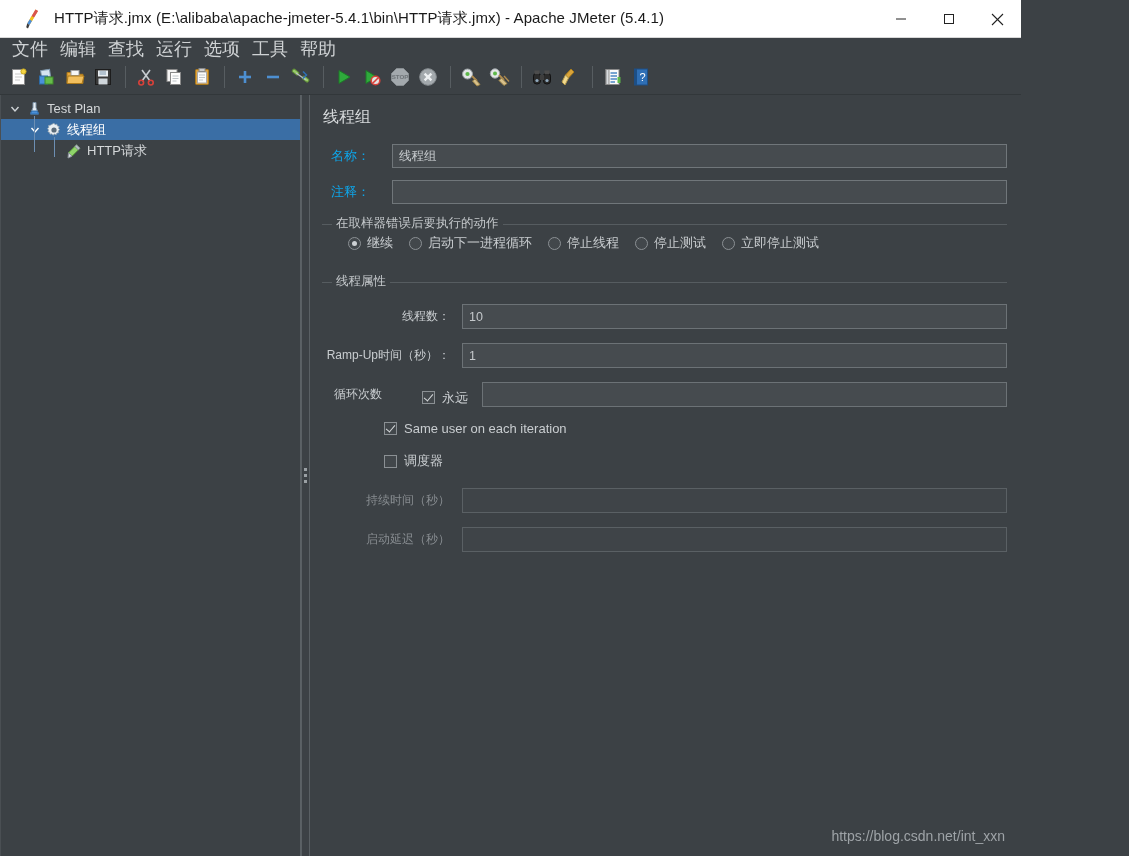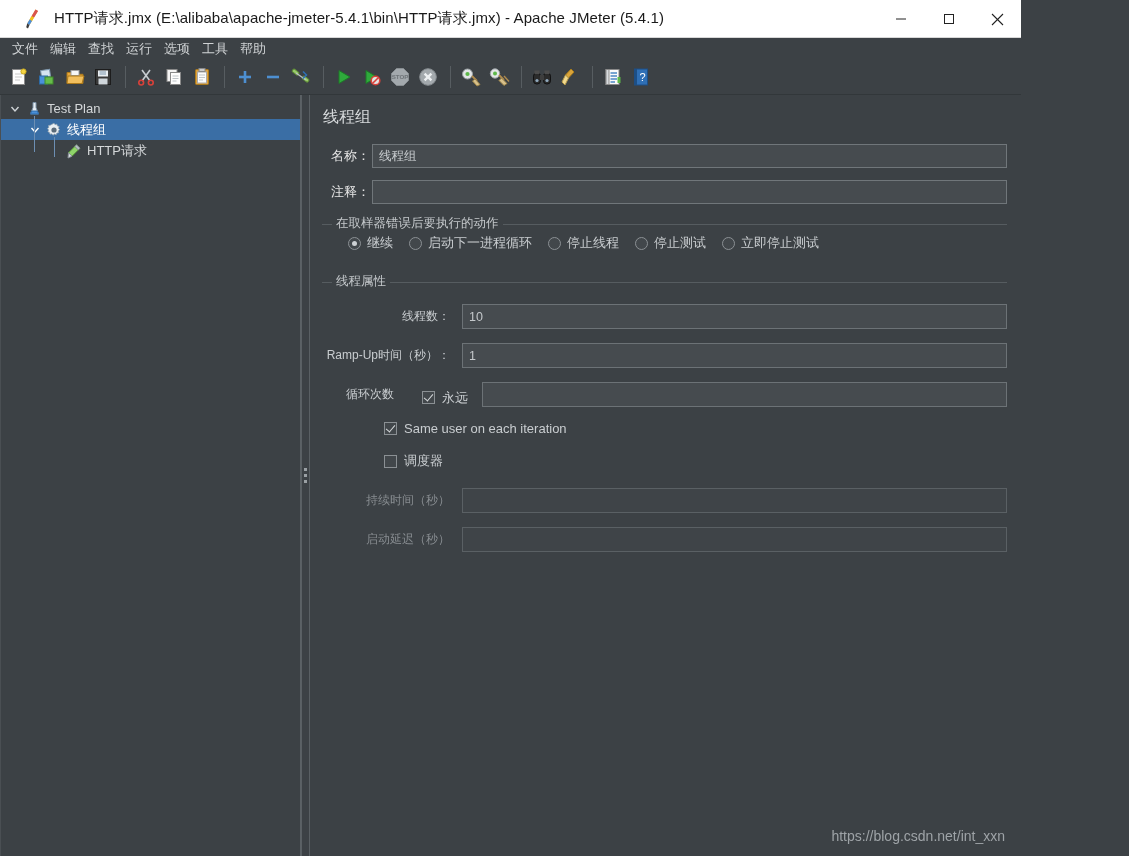--- a/index.html
+++ b/index.html
@@ -50,21 +50,21 @@
 
   
   .menubar {
     height: 22px;
     background: #3c4145;
     display: flex; align-items: center;
     padding-left: 6px;
     flex: none;
   }
   .menu-item {
-    font-size: 13px;
+    font-size: 18px;
     color: #cfd2d4;
     padding: 1px 6px;
     cursor: default;
     white-space: nowrap;
     font-family: Liberation Serif, serif;
   }
 
   
   .toolbar {
     height: 35px;
@@ -158,25 +158,25 @@
     margin-bottom: 16px;
     padding-left: 1px;
   }
 
   .form-row {
     display: flex; align-items: center;
     margin-bottom: 12px;
   }
   .form-label {
     font-size: 13px;
-    color: #e5e5e5;
+    color: #0ea5e9;
     width: 48px;
     flex: none;
     text-align: right;
-    margin-right: 2px;
+    margin-right: 22px;
     white-space: nowrap;
   }
   .txt {
     flex: 1 1 auto;
     height: 24px;
     background: #464b4f;
     border: 1px solid #70767a;
     color: #c9cdd0;
     font-size: 12.5px;
     font-family: "Liberation Sans", sans-serif;
@@ -702,21 +702,21 @@
             <div class="prop-label">线程数：</div>
             <input class="prop-input" type="text" value="10" style="">
           </div>
 
           <div class="prop-row" style="margin-bottom:14px;">
             <div class="prop-label">Ramp-Up时间（秒）：</div>
             <input class="prop-input" type="text" value="1" style="">
           </div>
 
           <div class="prop-row" style="margin-bottom:14px;">
-            <div class="prop-label" style="width:84px; text-align:center; padding-left:12px; padding-right:0;">循环次数</div>
+            <div class="prop-label" style="width:84px; text-align:left; padding-left:12px; padding-right:0;">循环次数</div>
             <label class="inline-chk" style="margin-left:16px;">
               <span class="chk on"></span>
               <span>永远</span>
             </label>
             <input class="prop-input" type="text" value="" style="">
           </div>
 
           <div class="prop-row" style="margin-bottom:16px; padding-left:36px;">
             <label class="chk-row">
               <span class="chk on"></span>

